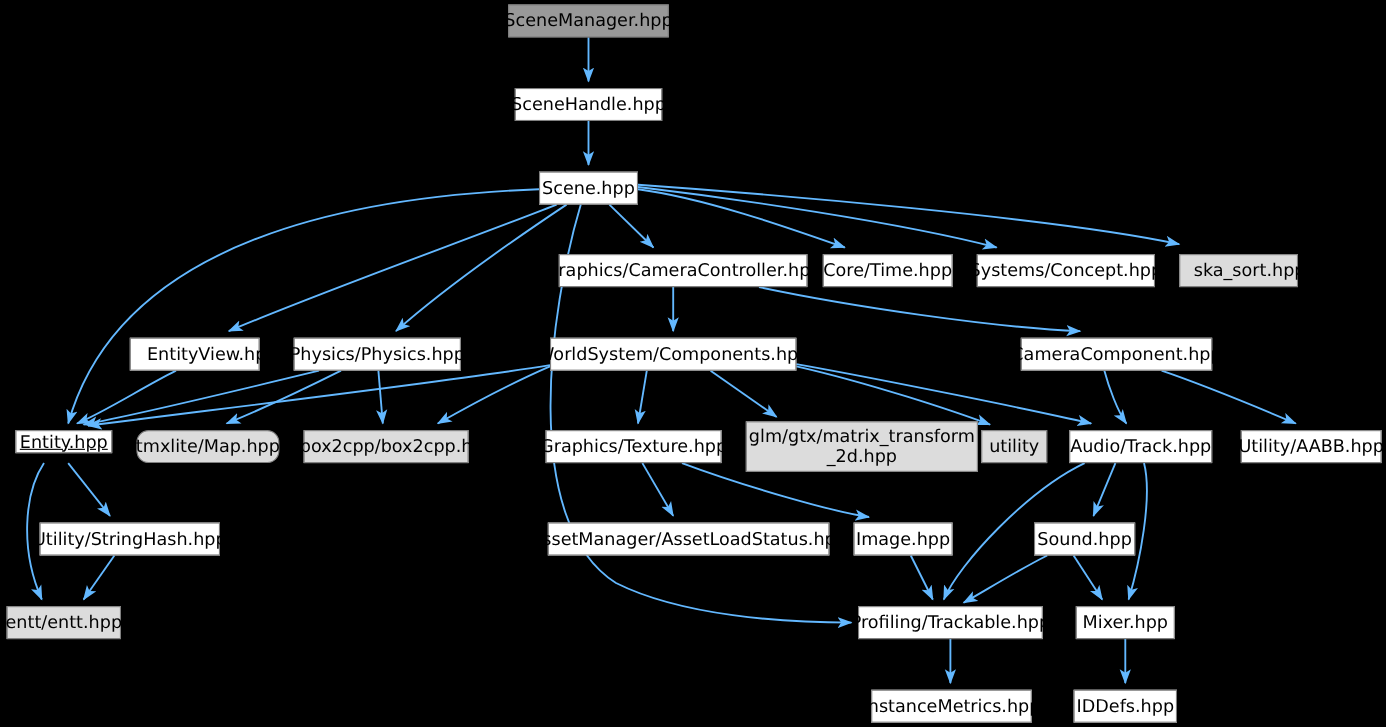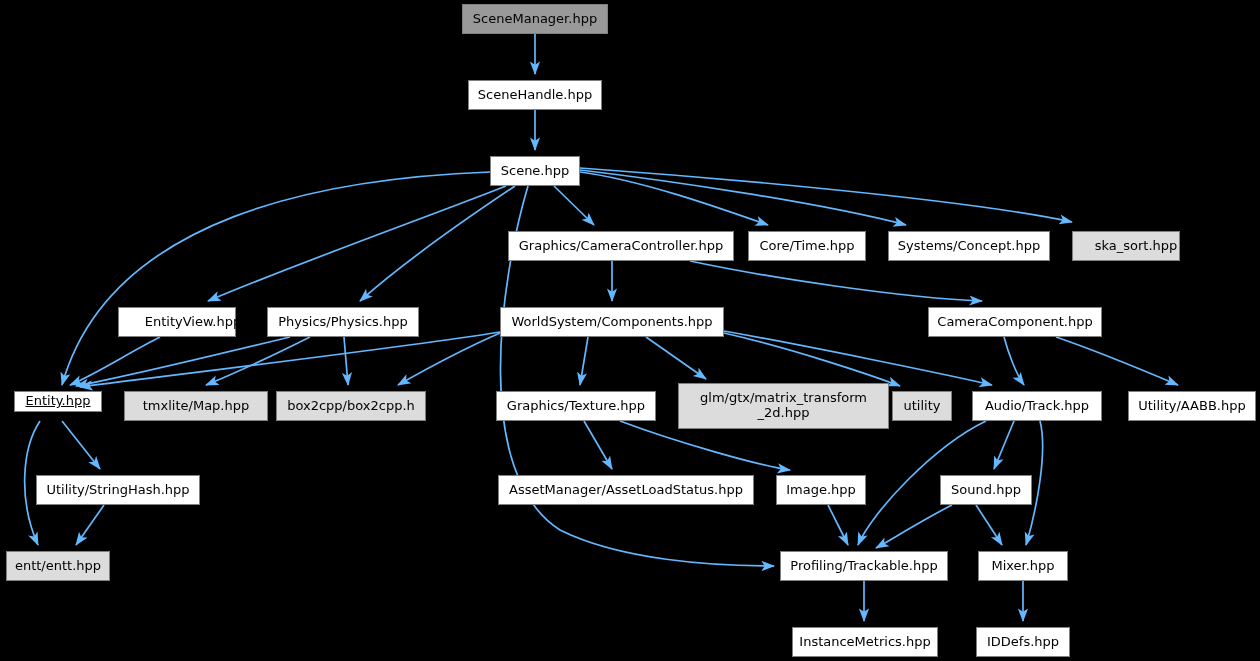--- a/index.html
+++ b/index.html
@@ -12,21 +12,21 @@
   }
   #edge-layer{position:absolute;left:0;top:0;width:1260px;height:661px;}
   .node{
     position:absolute;
     box-sizing:border-box;
     border:1px solid #808080;
     display:flex;
     align-items:center;
     justify-content:center;
     text-align:center;
-    font-size:13px;
+    font-size:16px;
     color:#000000;
     line-height:1.12;
     white-space:pre-line;
     z-index:5;
   }
   .node.plain{background:#ffffff;}
   .node.ext{background:#dcdcdc;}
   .node.root{background:#999999;}
   .node-label{pointer-events:none;}
 </style>
@@ -86,21 +86,21 @@
       <div class="node plain" style="left: 490px; top: 156px; width: 90px; height: 30px;"><span class="node-label">Scene.hpp</span></div>
       <div class="node plain" style="left: 508px; top: 231px; width: 226px; height: 30px;"><span class="node-label">Graphics/CameraController.hpp</span></div>
       <div class="node plain" style="left: 748px; top: 231px; width: 118px; height: 30px;"><span class="node-label">Core/Time.hpp</span></div>
       <div class="node plain" style="left: 888px; top: 231px; width: 162px; height: 30px;"><span class="node-label">Systems/Concept.hpp</span></div>
       <div class="node ext" style="left: 1072px; top: 231px; width: 108px; height: 30px; padding-left: 20px;"><span class="node-label">ska_sort.hpp</span></div>
       <div class="node plain" style="left: 118px; top: 307px; width: 118px; height: 30px; padding-left: 32px;"><span class="node-label">EntityView.hpp</span></div>
       <div class="node plain" style="left: 267px; top: 307px; width: 152px; height: 30px;"><span class="node-label">Physics/Physics.hpp</span></div>
       <div class="node plain" style="left: 500px; top: 307px; width: 224px; height: 30px;"><span class="node-label">WorldSystem/Components.hpp</span></div>
       <div class="node plain" style="left: 928px; top: 307px; width: 174px; height: 30px;"><span class="node-label">CameraComponent.hpp</span></div>
       <div class="node plain" style="left: 14px; top: 391px; width: 88px; height: 21px; text-decoration: underline;"><span class="node-label">Entity.hpp</span></div>
-      <div class="node ext" style="left: 124px; top: 391px; width: 144px; height: 30px;"><span class="node-label">tmxlite/Map.hpp</span></div>
+      <div class="node ext" style="left: 124px; top: 391px; width: 130px; height: 30px; border-radius: 11px;"><span class="node-label">tmxlite/Map.hpp</span></div>
       <div class="node ext" style="left: 276px; top: 391px; width: 150px; height: 30px;"><span class="node-label">box2cpp/box2cpp.h</span></div>
       <div class="node plain" style="left: 496px; top: 391px; width: 160px; height: 30px;"><span class="node-label">Graphics/Texture.hpp</span></div>
       <div class="node ext" style="left: 678px; top: 383px; width: 211px; height: 46px;"><span class="node-label">glm/gtx/matrix_transform
 _2d.hpp</span></div>
       <div class="node ext" style="left: 892px; top: 391px; width: 60px; height: 30px;"><span class="node-label">utility</span></div>
       <div class="node plain" style="left: 972px; top: 391px; width: 130px; height: 30px;"><span class="node-label">Audio/Track.hpp</span></div>
       <div class="node plain" style="left: 1128px; top: 391px; width: 128px; height: 30px;"><span class="node-label">Utility/AABB.hpp</span></div>
       <div class="node plain" style="left: 36px; top: 475px; width: 164px; height: 30px;"><span class="node-label">Utility/StringHash.hpp</span></div>
       <div class="node plain" style="left: 498px; top: 475px; width: 256px; height: 30px;"><span class="node-label">AssetManager/AssetLoadStatus.hpp</span></div>
       <div class="node plain" style="left: 776px; top: 475px; width: 90px; height: 30px;"><span class="node-label">Image.hpp</span></div>

